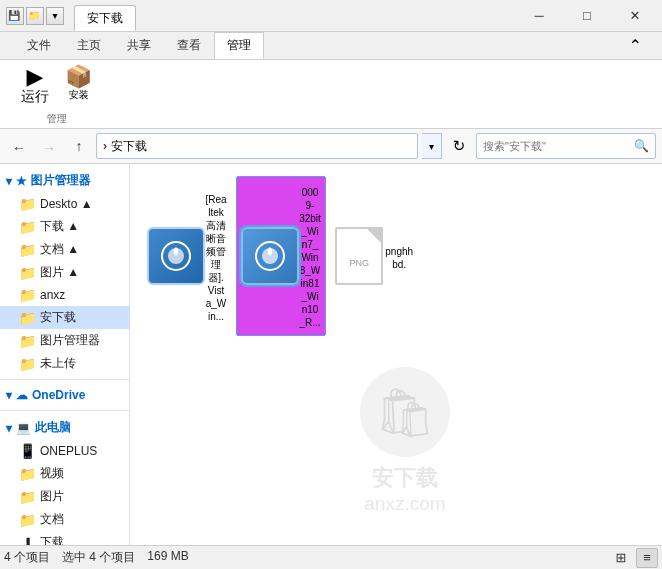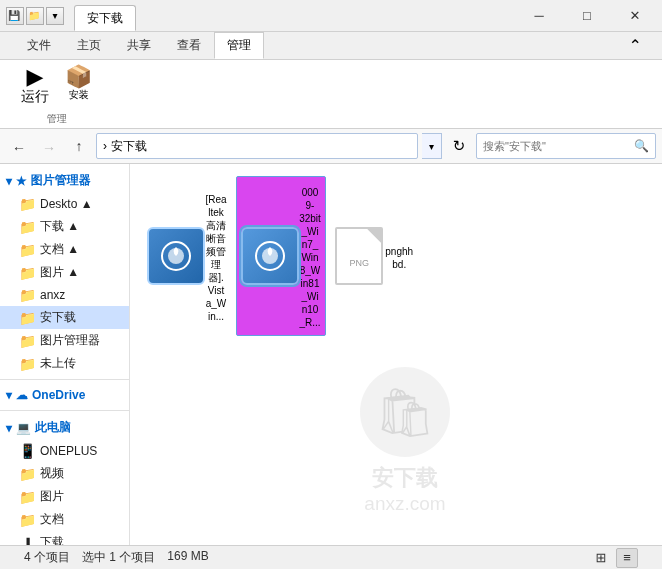--- a/index.html
+++ b/index.html
@@ -342,21 +342,21 @@
       max-width: 88px;
     }
 
     
     .status-bar {
       height: 24px;
       background: #f0f0f0;
       border-top: 1px solid #d0d0d0;
       display: flex;
       align-items: center;
-      padding: 0 24px;
+      padding: 0 4px;
       font-size: 12px;
       color: #333;
       gap: 38px;
     }
     .status-left { flex: 1; display: flex; gap: 12px; }
     .status-right { display: flex; gap: 4px; }
     .view-btn {
       width: 22px;
       height: 20px;
       display: flex; align-items: center; justify-content: center;
@@ -615,20 +615,20 @@
         <div class="file-label">pnghhbd.</div>
       </div>
 
     </div>
   </div>
 </div>
 
 <div class="status-bar">
   <div class="status-left">
     <span>4 个项目</span>
-    <span>选中 1 个项目</span>
+    <span>选中 4 个项目</span>
     <span>169 MB</span>
   </div>
   <div class="status-right">
     <div class="view-btn" title="大图标">⊞</div>
     <div class="view-btn active" title="列表">≡</div>
   </div>
 </div>
 
 </body></html>

